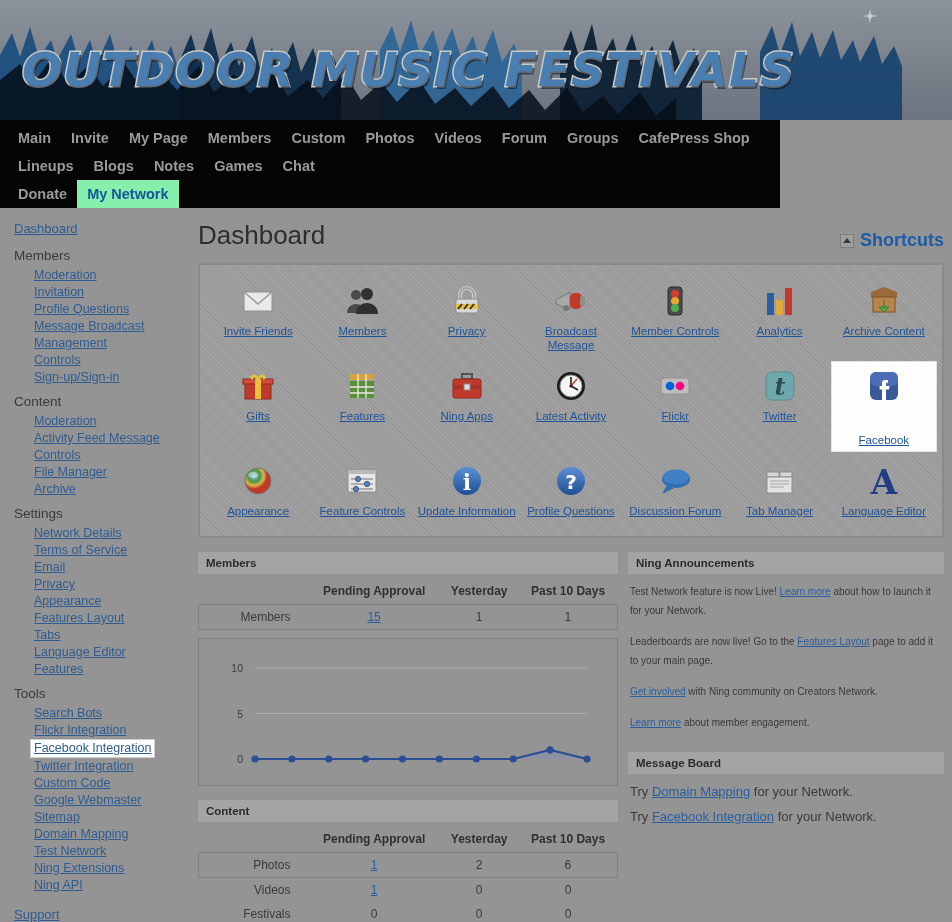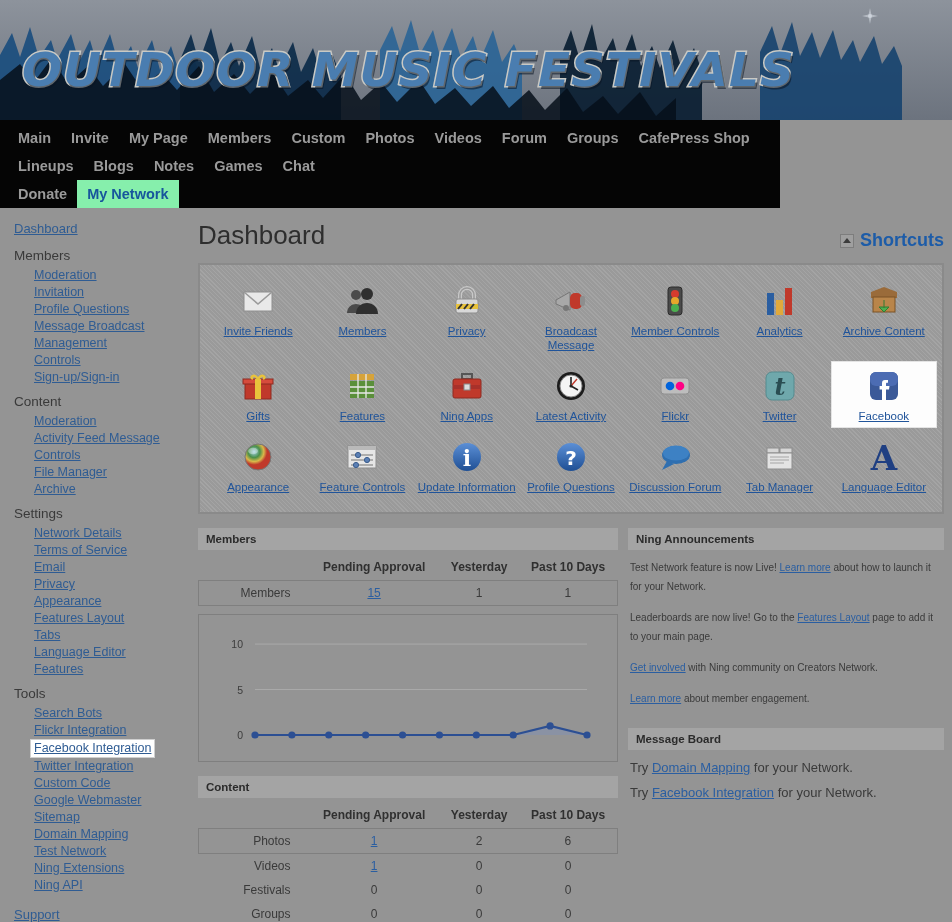--- a/index.html
+++ b/index.html
@@ -98,21 +98,21 @@
       repeating-linear-gradient(45deg, rgba(255,255,255,.10) 0 1px, rgba(0,0,0,0) 1px 3px),
       #9a9a9a;
     padding: 12px 6px 14px 6px;
     margin-bottom: 14px;
   }
   .icon-grid { display:grid; grid-template-columns: repeat(7,1fr); row-gap: 6px; }
   .tile {
     display:flex; flex-direction:column; align-items:center;
     padding: 6px 2px 4px 2px; text-align:center;
   }
-  .tile.sel { background: #fdfdfd; box-shadow: 0 0 0 1px #e4e4e4; }
+  .tile.sel { background: #fdfdfd; box-shadow: 0 0 0 1px #e4e4e4; gap: 24px; }
   .tile .glyph { height:36px; display:flex; align-items:center; justify-content:center; margin-bottom:5px;}
   .tile .lbl {
     color:#20549a; text-decoration:underline; font-size:11.5px; line-height:14px;
     max-width: 100px;
   }
 
   
   .cols { display:flex; gap:10px; }
   .col-left { flex: 0 0 420px; }
   .col-right { flex: 1; }

